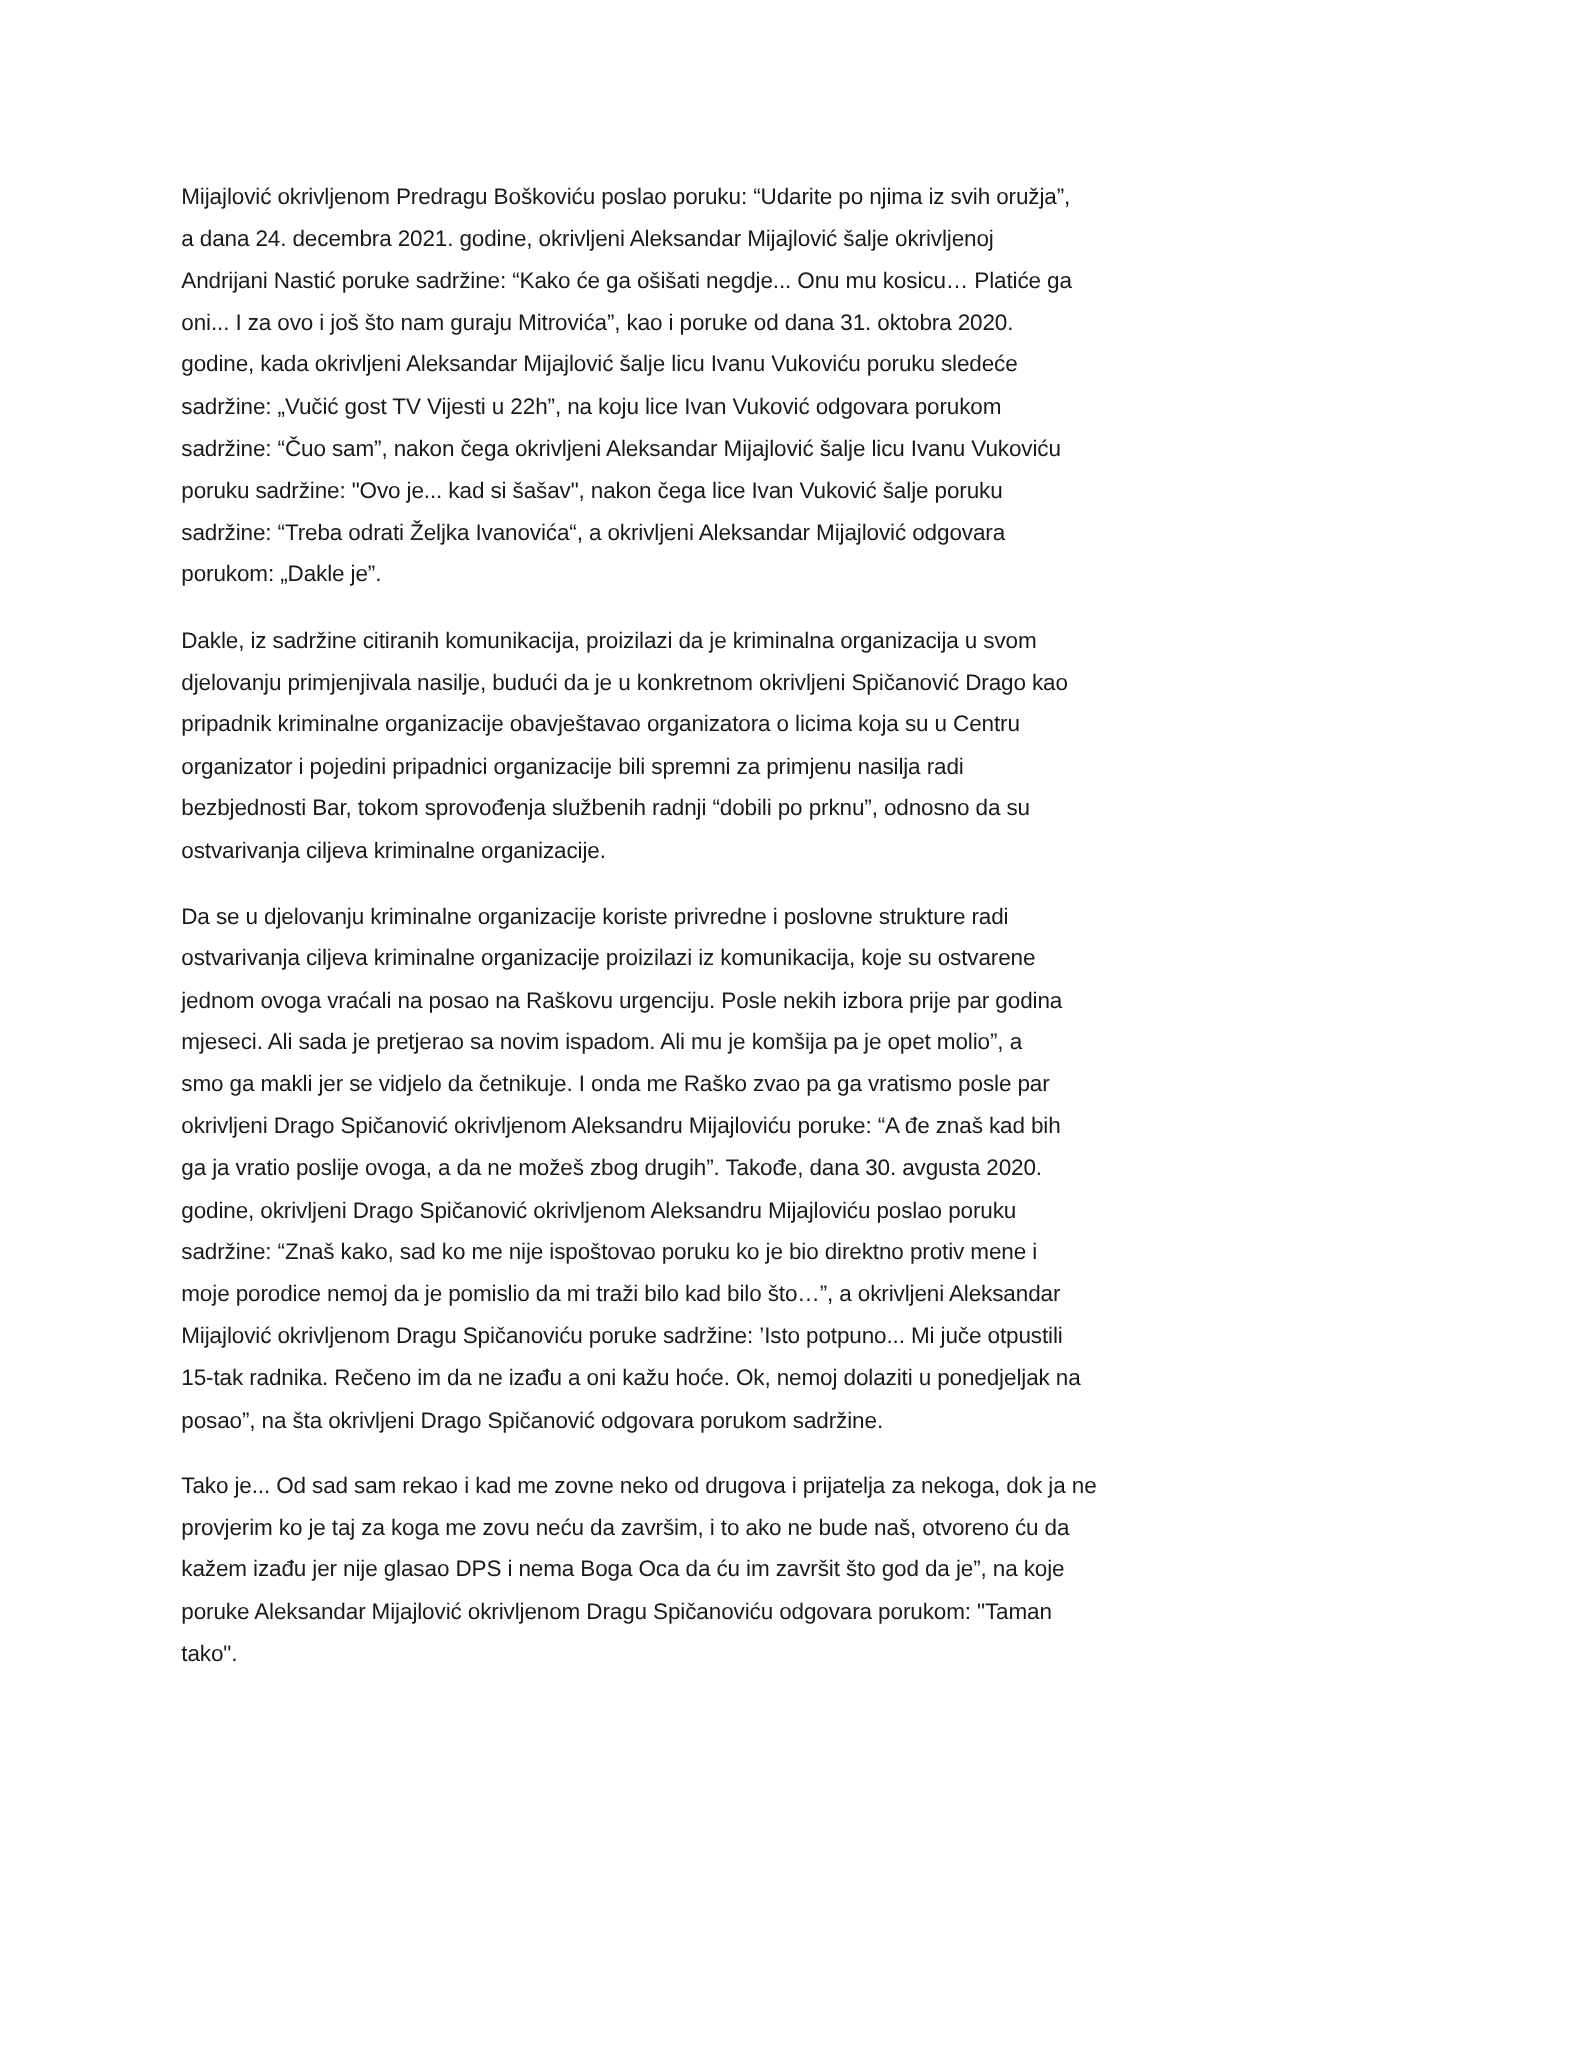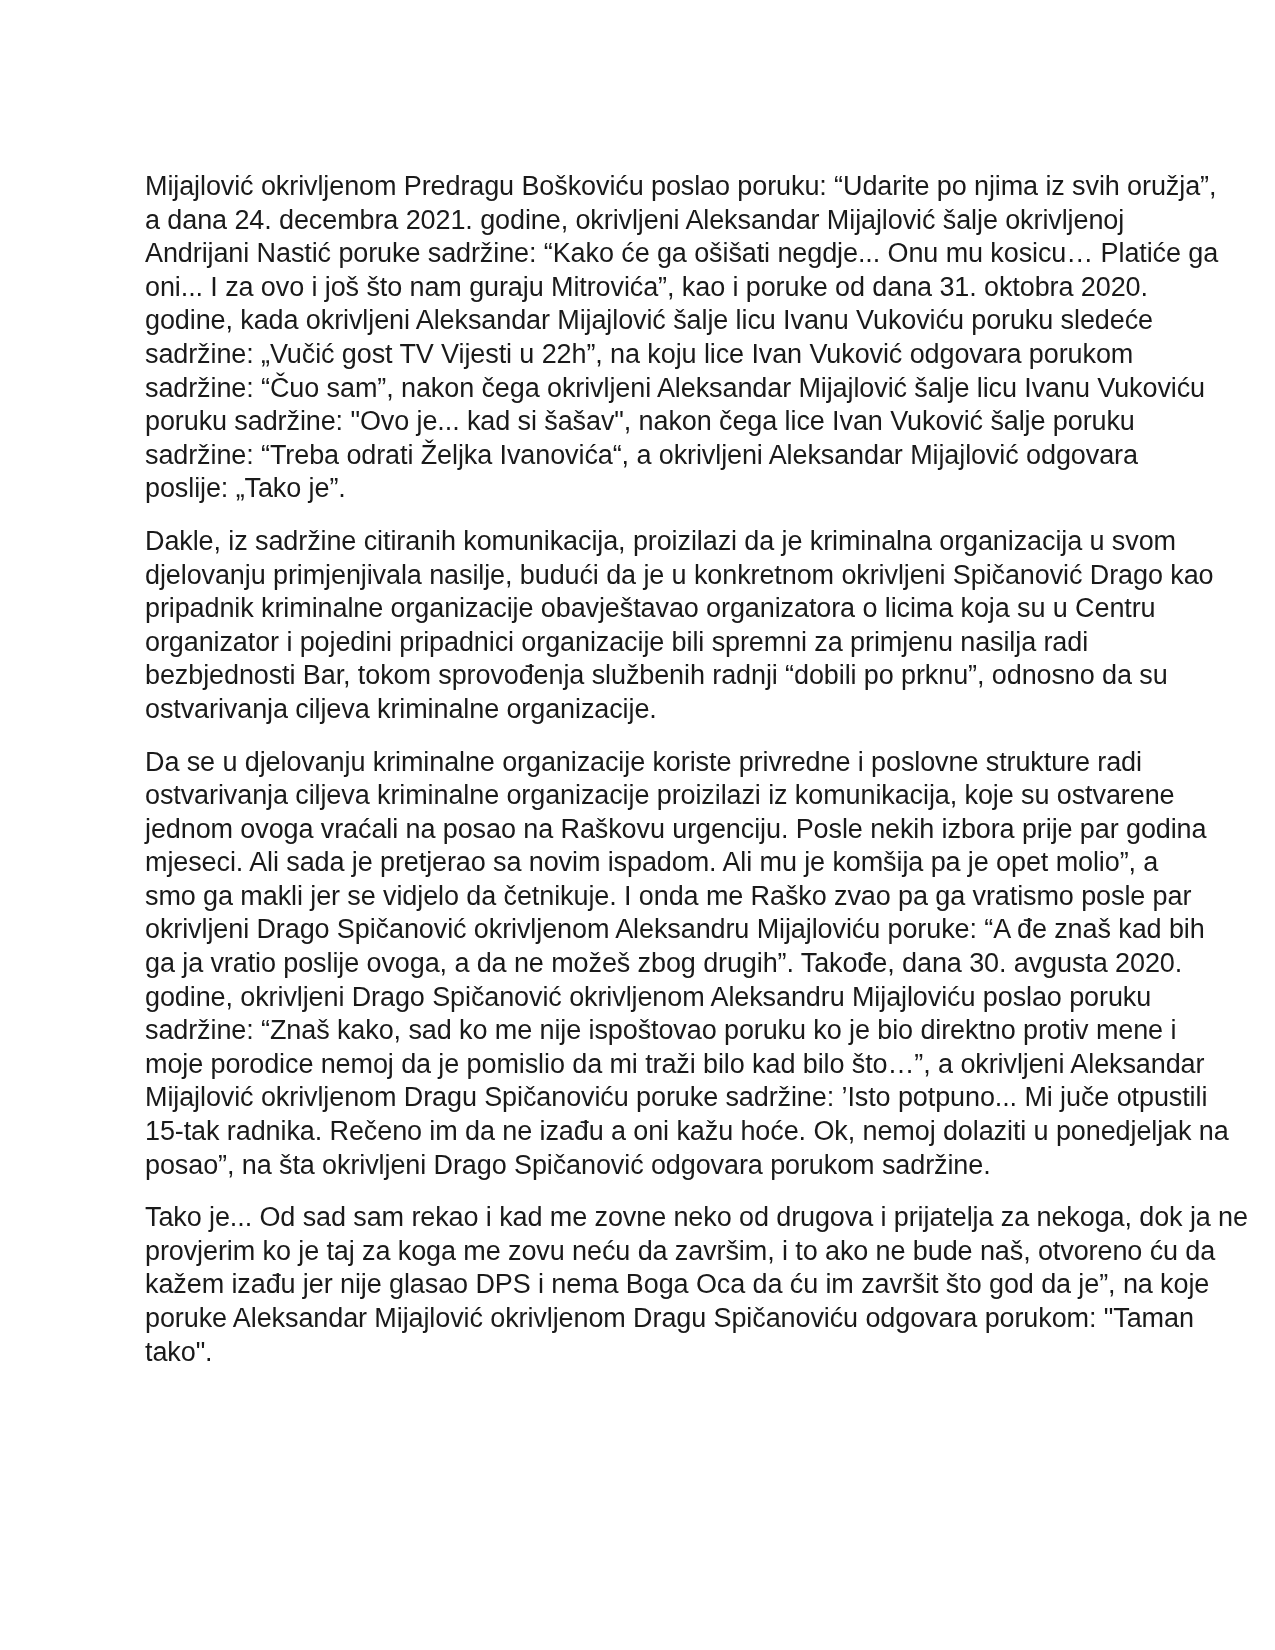--- a/index.html
+++ b/index.html
@@ -13,24 +13,23 @@
       position: relative;
       overflow: hidden;
     }
     .page {
       position: absolute;
       left: 145px;
       top: 141px;
       width: 940px;
       color: #1a1a1a;
       font-family: "Liberation Sans", sans-serif;
-      font-size: 27px;
+      font-size: 18px;
       line-height: 33.6px;
       letter-spacing: -0.1px;
-      margin-top: 29px;
     }
     .para {
       margin: 0 0 19px 0;
     }
     .line {
       display: block;
       white-space: nowrap;
     }
   </style>
 </head>
@@ -40,21 +39,21 @@
   <p class="para">
     <span class="line">Mijajlović okrivljenom Predragu Boškoviću poslao poruku: “Udarite po njima iz svih oružja”,</span>
     <span class="line">a dana 24. decembra 2021. godine, okrivljeni Aleksandar Mijajlović šalje okrivljenoj</span>
     <span class="line">Andrijani Nastić poruke sadržine: “Kako će ga ošišati negdje... Onu mu kosicu… Platiće ga</span>
     <span class="line">oni... I za ovo i još što nam guraju Mitrovića”, kao i poruke od dana 31. oktobra 2020.</span>
     <span class="line">godine, kada okrivljeni Aleksandar Mijajlović šalje licu Ivanu Vukoviću poruku sledeće</span>
     <span class="line">sadržine: „Vučić gost TV Vijesti u 22h”, na koju lice Ivan Vuković odgovara porukom</span>
     <span class="line">sadržine: “Čuo sam”, nakon čega okrivljeni Aleksandar Mijajlović šalje licu Ivanu Vukoviću</span>
     <span class="line">poruku sadržine: "Ovo je... kad si šašav", nakon čega lice Ivan Vuković šalje poruku</span>
     <span class="line">sadržine: “Treba odrati Željka Ivanovića“, a okrivljeni Aleksandar Mijajlović odgovara</span>
-    <span class="line">poslije: „Tako je”.</span>
+    <span class="line">porukom: „Dakle je”.</span>
   </p>
   <p class="para">
     <span class="line">Dakle, iz sadržine citiranih komunikacija, proizilazi da je kriminalna organizacija u svom</span>
     <span class="line">djelovanju primjenjivala nasilje, budući da je u konkretnom okrivljeni Spičanović Drago kao</span>
     <span class="line">pripadnik kriminalne organizacije obavještavao organizatora o licima koja su u Centru</span>
     <span class="line">organizator i pojedini pripadnici organizacije bili spremni za primjenu nasilja radi</span>
     <span class="line">bezbjednosti Bar, tokom sprovođenja službenih radnji “dobili po prknu”, odnosno da su</span>
     <span class="line">ostvarivanja ciljeva kriminalne organizacije.</span>
   </p>
   <p class="para">

